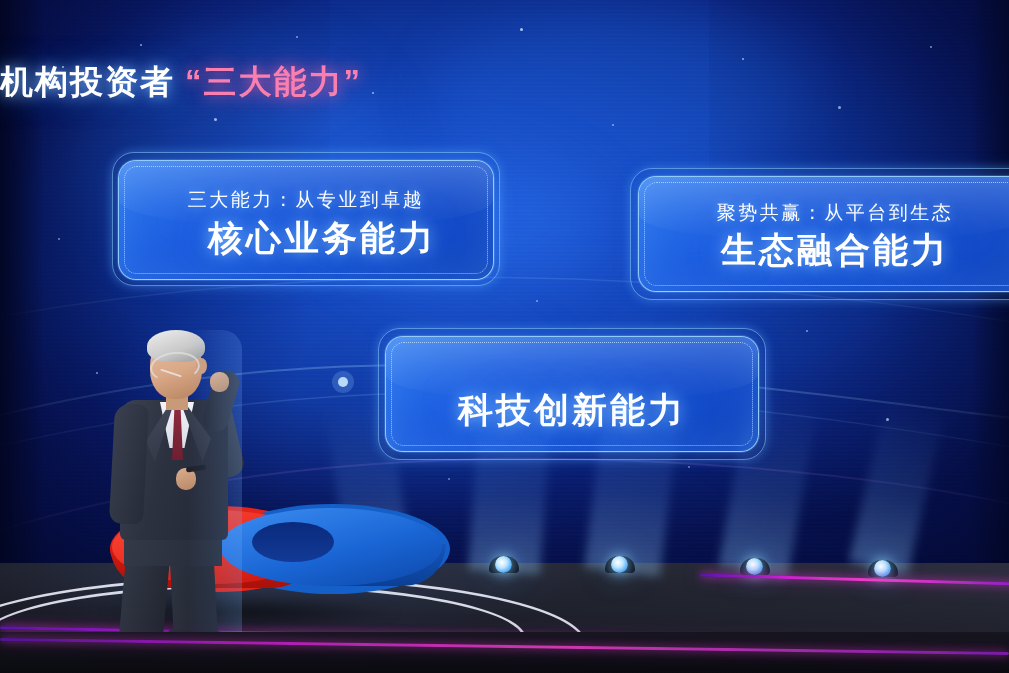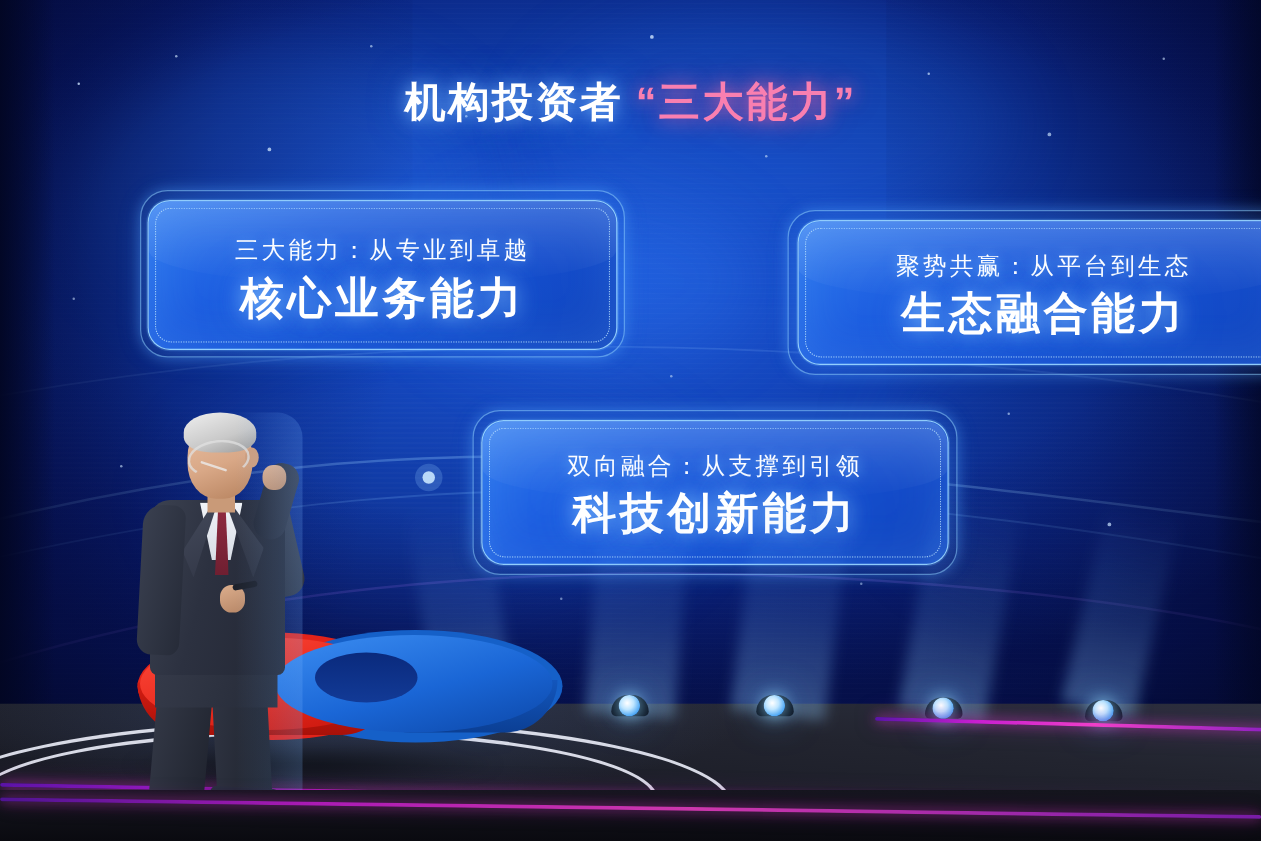--- a/index.html
+++ b/index.html
@@ -41,21 +41,21 @@
   .neb4{left:700px; top:250px; width:320px;height:230px;background:rgba(18,60,170,.22);}
   .neb5{left:330px; top:150px; width:280px;height:150px;background:rgba(60,140,255,.18);}
 
   .star{position:absolute;border-radius:50%;background:#cfe6ff;pointer-events:none;}
 
   
   .streak{position:absolute;pointer-events:none;}
 
   
   .title{
-    position:absolute;left:0;top:62px;width:1009px;text-align:center;
+    position:absolute;left:0;top:62px;width:1009px;
     font-size:33px;font-weight:bold;letter-spacing:2px;line-height:1.2;
     white-space:nowrap;
   }
   .title .w{color:#ffffff;text-shadow:0 0 14px rgba(130,190,255,.85),0 0 30px rgba(60,140,255,.55);}
   .title .p{color:#f97fb0;text-shadow:0 0 14px rgba(255,110,170,.75),0 0 28px rgba(230,60,140,.45);margin-left:10px;}
 
   
   .card{
     position:absolute;border-radius:18px;
     background:linear-gradient(145deg,#2f7bf0 0%,#1e5fe0 30%,#154fd0 62%,#1246bd 100%);
@@ -343,34 +343,33 @@
   <div class="star" style="left:448px;top:478px;width:2px;height:2px;opacity:.5;"></div>
 
   <div class="title">
     <span class="w">机构投资者</span><span class="p">“三大能力”</span>
   </div>
 
   <div class="bracket" style="left:112px;top:152px;width:386px;height:132px;"></div>
   <div class="card" style="left:118px;top:160px;width:374px;height:118px;">
     <div class="card-sheen"></div>
     <div class="card-sub" style="top:26px;">三大能力：从专业到卓越</div>
-    <div class="card-main" style="top:54px;">核心业务能力</div>
+    <div class="card-main" style="top:54px;margin-left:16px;">核心业务能力</div>
   </div>
 
   <div class="bracket" style="left:630px;top:168px;width:400px;height:130px;"></div>
   <div class="card" style="left:638px;top:176px;width:392px;height:114px;">
     <div class="card-sheen"></div>
     <div class="card-sub" style="top:23px;">聚势共赢：从平台到生态</div>
     <div class="card-main" style="top:50px;">生态融合能力</div>
   </div>
 
   <div class="bracket" style="left:378px;top:328px;width:386px;height:130px;"></div>
   <div class="card" style="left:385px;top:336px;width:372px;height:114px;">
     <div class="card-sheen"></div>
-    <div class="card-sub" style="top:23px;">双向融合：从支撑到引领</div>
     <div class="card-main" style="top:50px;">科技创新能力</div>
   </div>
 
   <div class="floor"></div>
   <div class="floor-glow"></div>
 
   <div class="ring" style="left:-60px;top:576px;width:640px;height:130px;"></div>
   <div class="ring" style="left:-20px;top:584px;width:540px;height:104px;"></div>
 
   <div class="beam" style="left:348px;top:402px;width:64px;height:168px;transform:rotate(-8deg);"></div>

